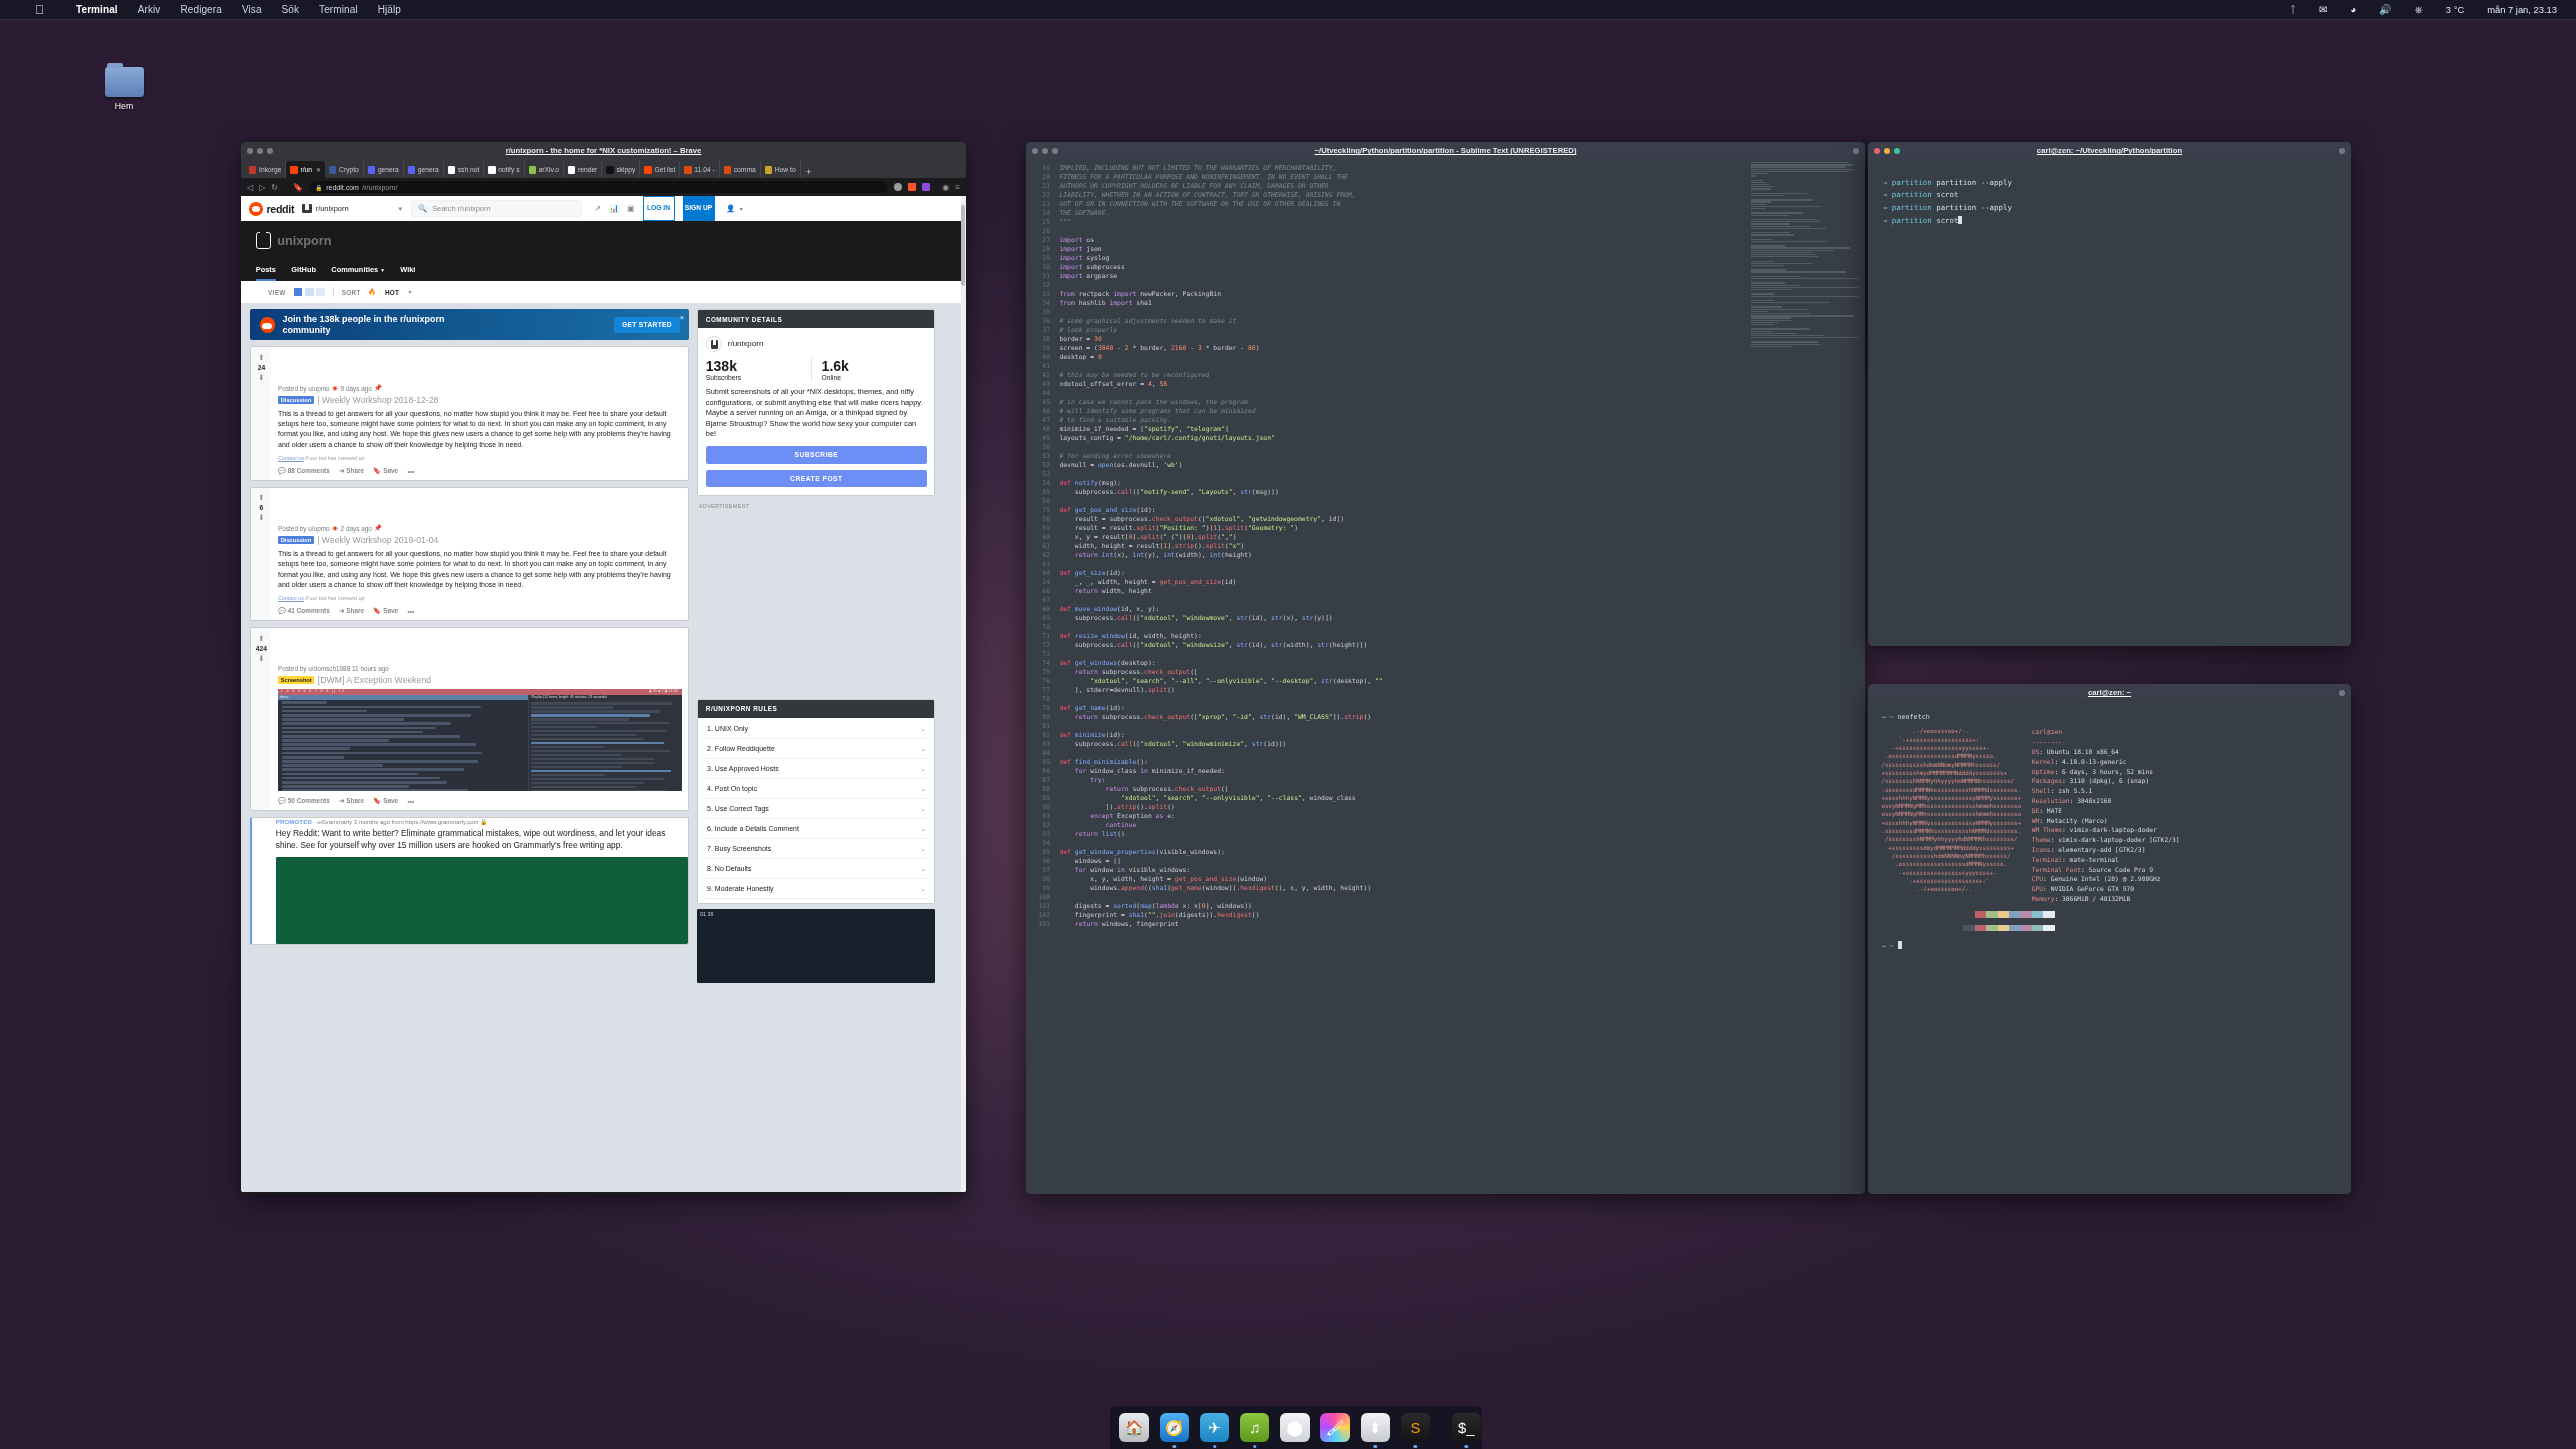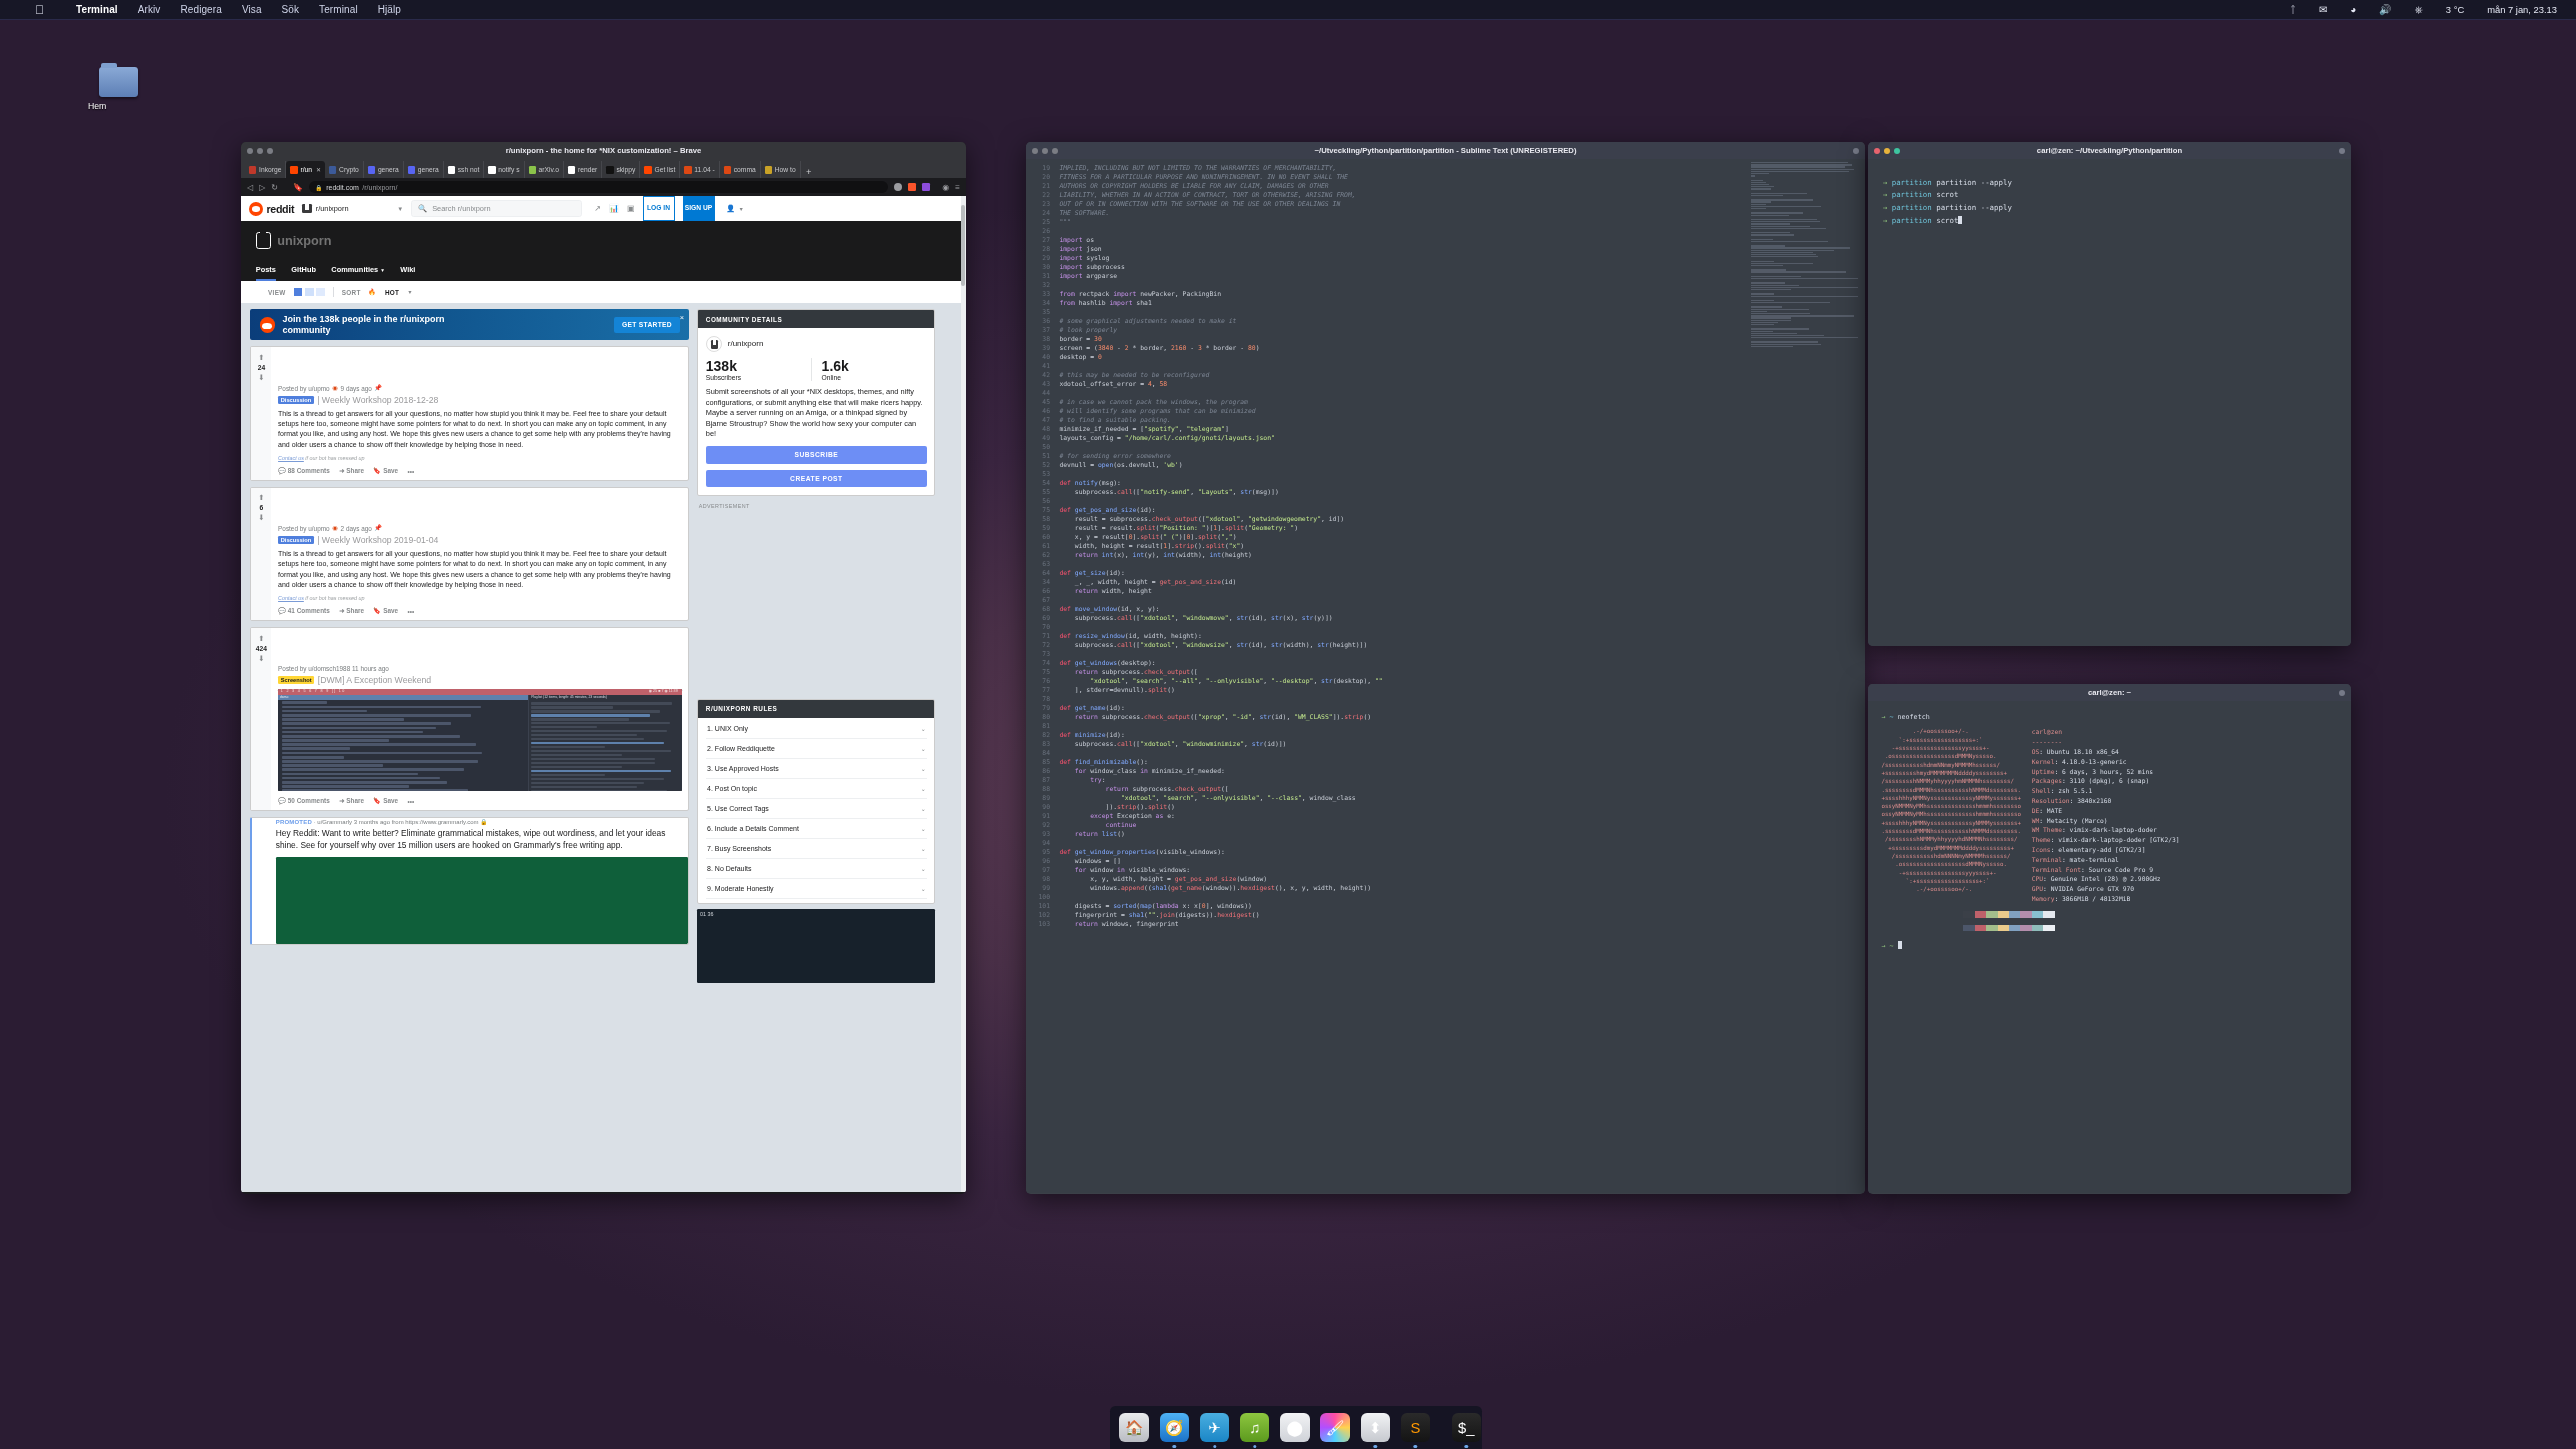--- a/index.html
+++ b/index.html
@@ -20,33 +20,33 @@
     z-index:60;
   }
   #menubar .apple{ margin-left:35px; font-size:12px; color:#e6e9f5; line-height:1;}
   #menubar .mi{ margin-left:20px; letter-spacing:0.1px; }
   #menubar .mi.bold{ font-weight:bold; color:#fff; margin-left:32px;}
   #menubar .right{ margin-left:auto; display:flex; align-items:center; gap:23px; margin-right:19px;}
   #menubar .right .ic{ font-size:10px; color:#e6e9f5;}
   #menubar .right .txt{ font-size:9.4px; color:#e6e9f5;}
 
   
-  #deskicon{ position:absolute; left:88px; top:67px; width:60px; }
+  #deskicon{ position:absolute; left:94px; top:67px; width:60px; text-align:center; }
   #deskicon .fimg{
     width:39px;height:29.5px;margin:0 auto;border-radius:3.4px;
     background:linear-gradient(180deg,#8aa9d6,#5d7fb5);
     box-shadow:0 1.3px 2.7px rgba(0,0,0,.45);
     position:relative;
   }
   #deskicon .fimg:before{content:"";position:absolute;top:-4px;left:2.7px;width:16px;height:5.4px;background:#7fa0cf;border-radius:2px 2px 0 0;}
   #deskicon .lbl{ font-size:8.7px; margin-top:4px; color:#fff; text-shadow:0 0.7px 1.3px #000;}
 
   
   .win{ position:absolute; border-radius:4.7px; overflow:hidden; box-shadow:0 6.7px 27px rgba(0,0,0,.55);}
-  .titlebar{ height:17.4px; background:#3b3f4c; display:flex; align-items:center; position:relative;}
+  .titlebar{ height:17.4px; background:#3b3f4c; display:flex; align-items:center; position:relative;text-decoration:underline;}
   .titlebar .dots{ position:absolute; left:6px; display:flex; gap:4px;}
   .titlebar .dot{ width:6px;height:6px;border-radius:50%;}
   .titlebar .ttl{ flex:1; text-align:center; font-size:7.7px; font-weight:bold; color:#e8e8ef; }
   .titlebar .rdot{ position:absolute; right:6px; width:6px;height:6px;border-radius:50%; background:#767a88;}
 
   
   #brave{ left:241px; top:142px; width:725px; height:1052px; background:#1b1b1e;}
   #brave .titlebar{ background:#35363a;}
   #brave .titlebar .dot{ background:#7b7d84;}
   .tabstrip{ height:19px; background:#35363a; display:flex; align-items:flex-end; padding-left:4px; gap:0;}

